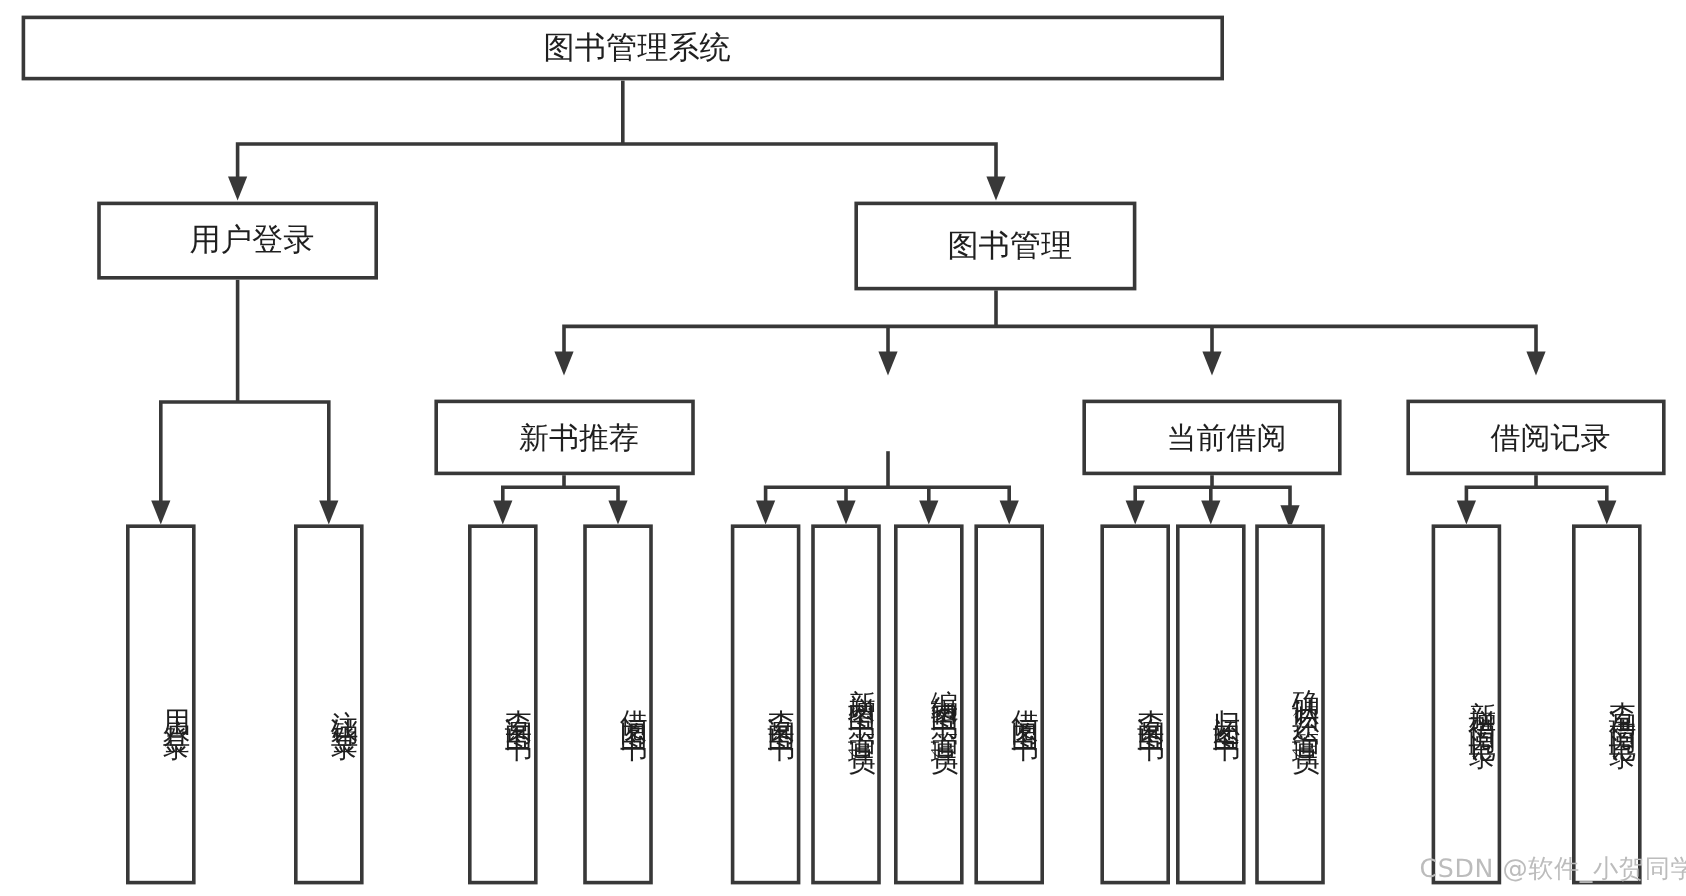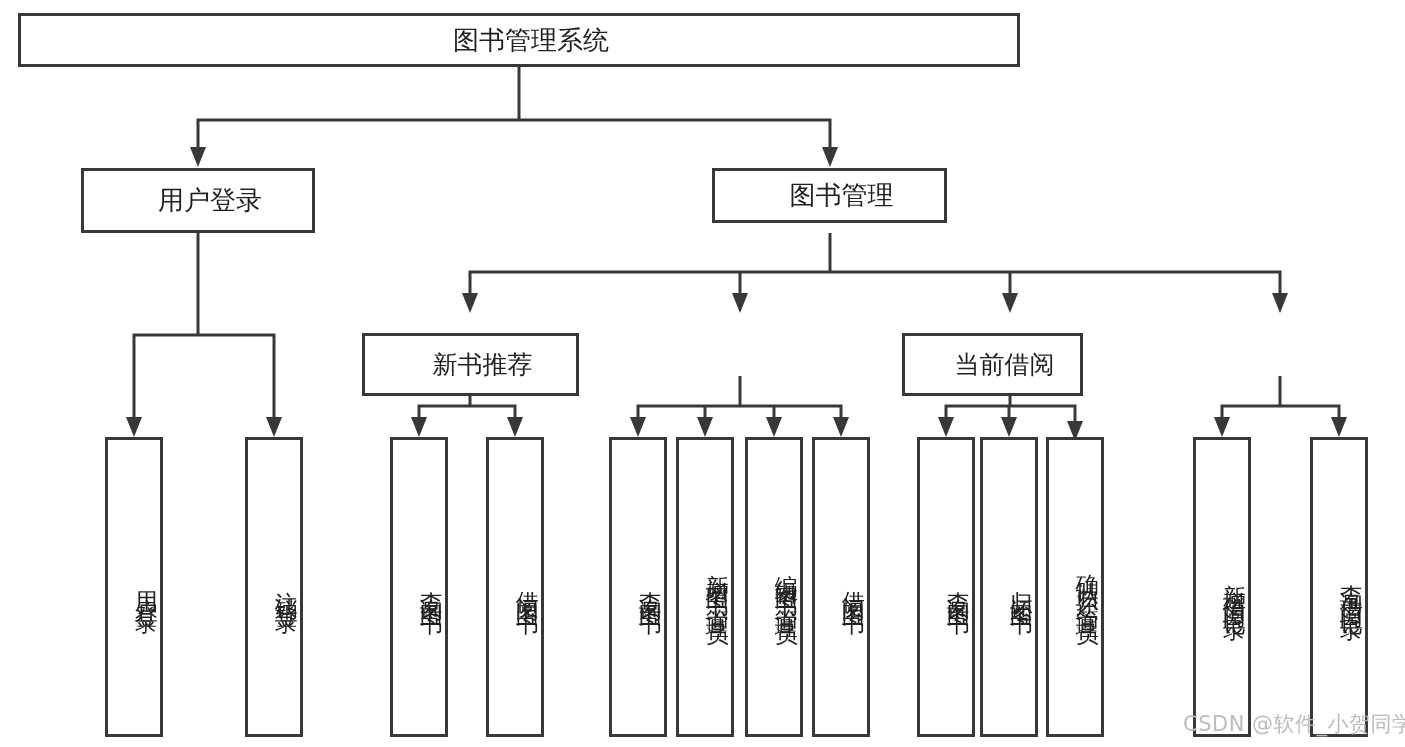--- a/index.html
+++ b/index.html
@@ -54,24 +54,24 @@
     text-orientation: mixed;
     font-size: 23px;
     letter-spacing: 7px;
     width: 58px;
     top: 437px;
     height: 300px;
   }
   
   .n-root   { left: 18px;  top: 13px;  width: 1002px; height: 54px; }
   .n-ulogin { left: 81px;  top: 168px; width: 234px;  height: 65px; }
-  .n-bmgmt  { left: 712px; top: 168px; width: 235px;  height: 55px; }
+  .n-bmgmt  { left: 712px; top: 168px; width: 235px;  height: 74px; }
   .n-newb   { left: 362px; top: 313px; width: 217px;  height: 63px; }
   .n-borrow { left: 633px; top: 313px; width: 214px;  height: 63px; }
-  .n-curr   { left: 902px; top: 313px; width: 181px;  height: 63px; }
+  .n-curr   { left: 902px; top: 313px; width: 216px;  height: 63px; }
   .n-rec    { left: 1172px;top: 313px; width: 216px;  height: 63px; }
   .n-login     { left: 105px; }
   .n-logout    { left: 245px; }
   .n-nb-query  { left: 390px; }
   .n-nb-borrow { left: 486px; }
   .n-bb-query  { left: 609px; }
   .n-bb-add    { left: 676px; }
   .n-bb-edit   { left: 745px; }
   .n-bb-borrow { left: 812px; }
   .n-cb-query  { left: 917px; }
@@ -150,20 +150,21 @@
     </g>
   </svg>
 
   <div class="node h-root n-root">图书管理系统</div>
 
   <div class="node h-l2 n-ulogin">用户登录</div>
   <div class="node h-l2 n-bmgmt">图书管理</div>
 
   <div class="node h-l3 n-newb">新书推荐</div>
   <div class="node h-l3 n-curr">当前借阅</div>
+  <div class="node h-l3 n-rec">借阅记录</div>
 
   <div class="node v n-login">用户登录</div>
   <div class="node v n-logout">注销登录</div>
 
   <div class="node v n-nb-query">查询图书</div>
   <div class="node v n-nb-borrow">借阅图书</div>
 
   <div class="node v n-bb-query">查询图书</div>
   <div class="node v n-bb-add">新增图书（管理员）</div>
   <div class="node v n-bb-edit">编辑图书（管理员）</div>

